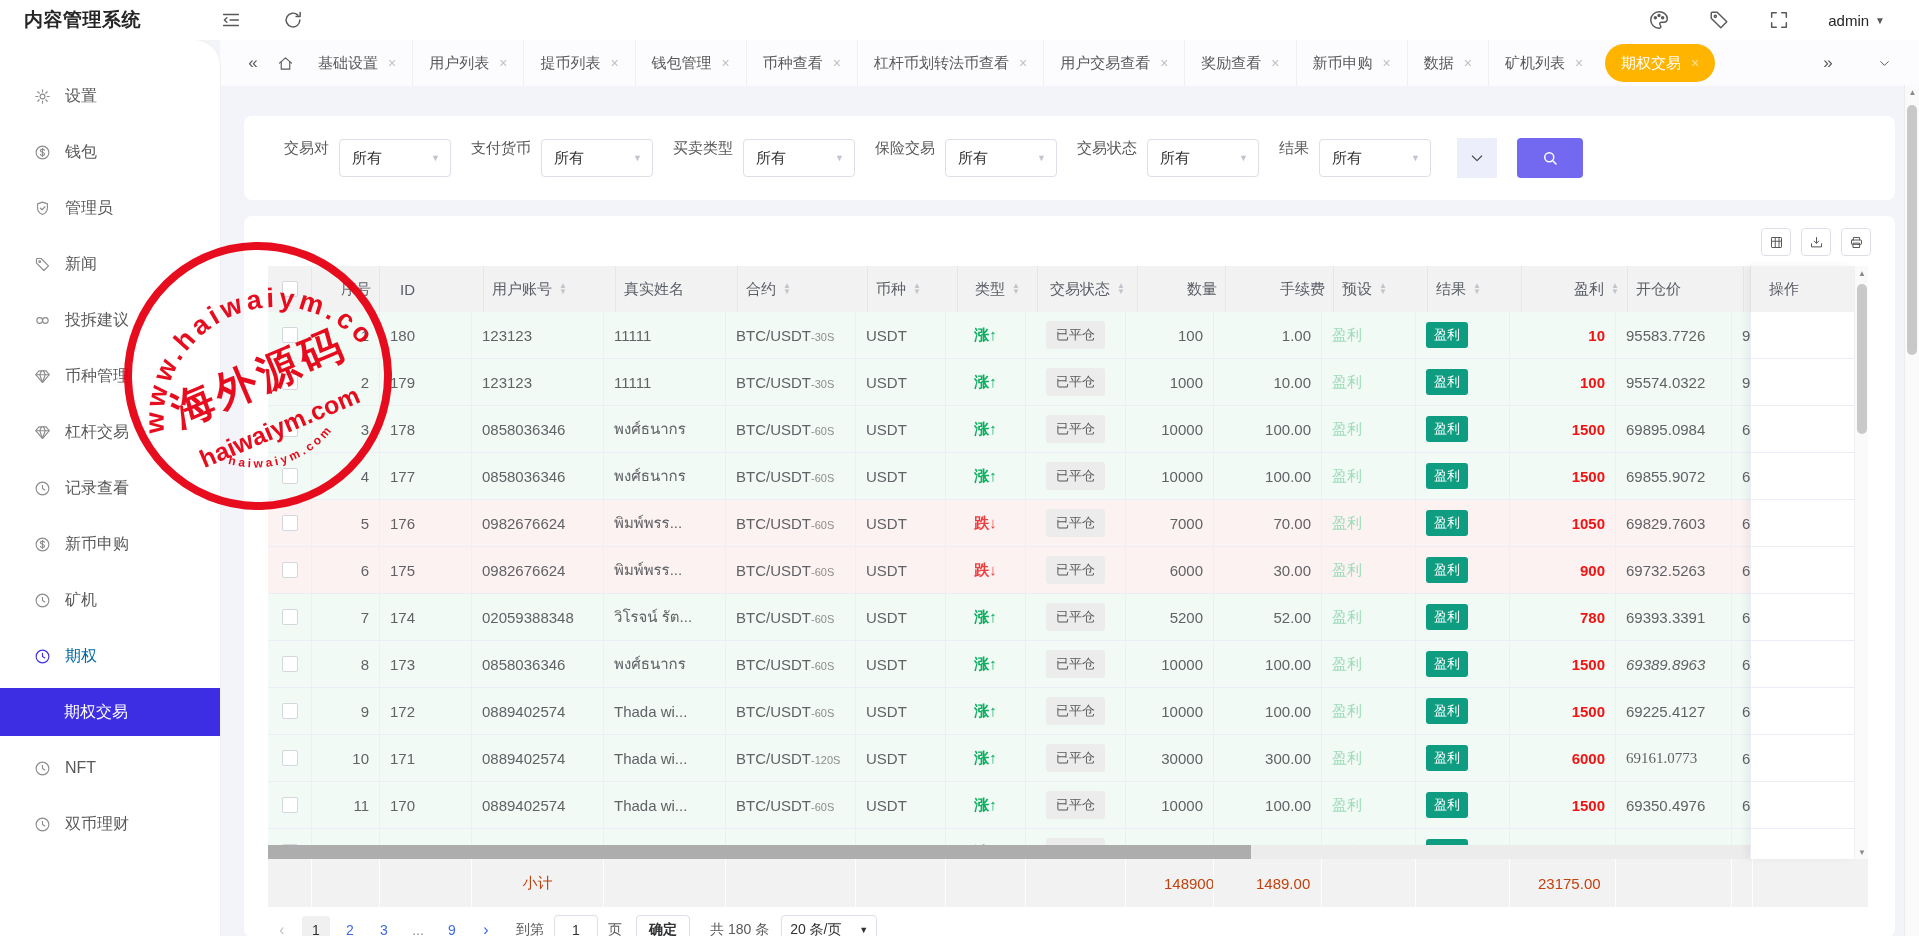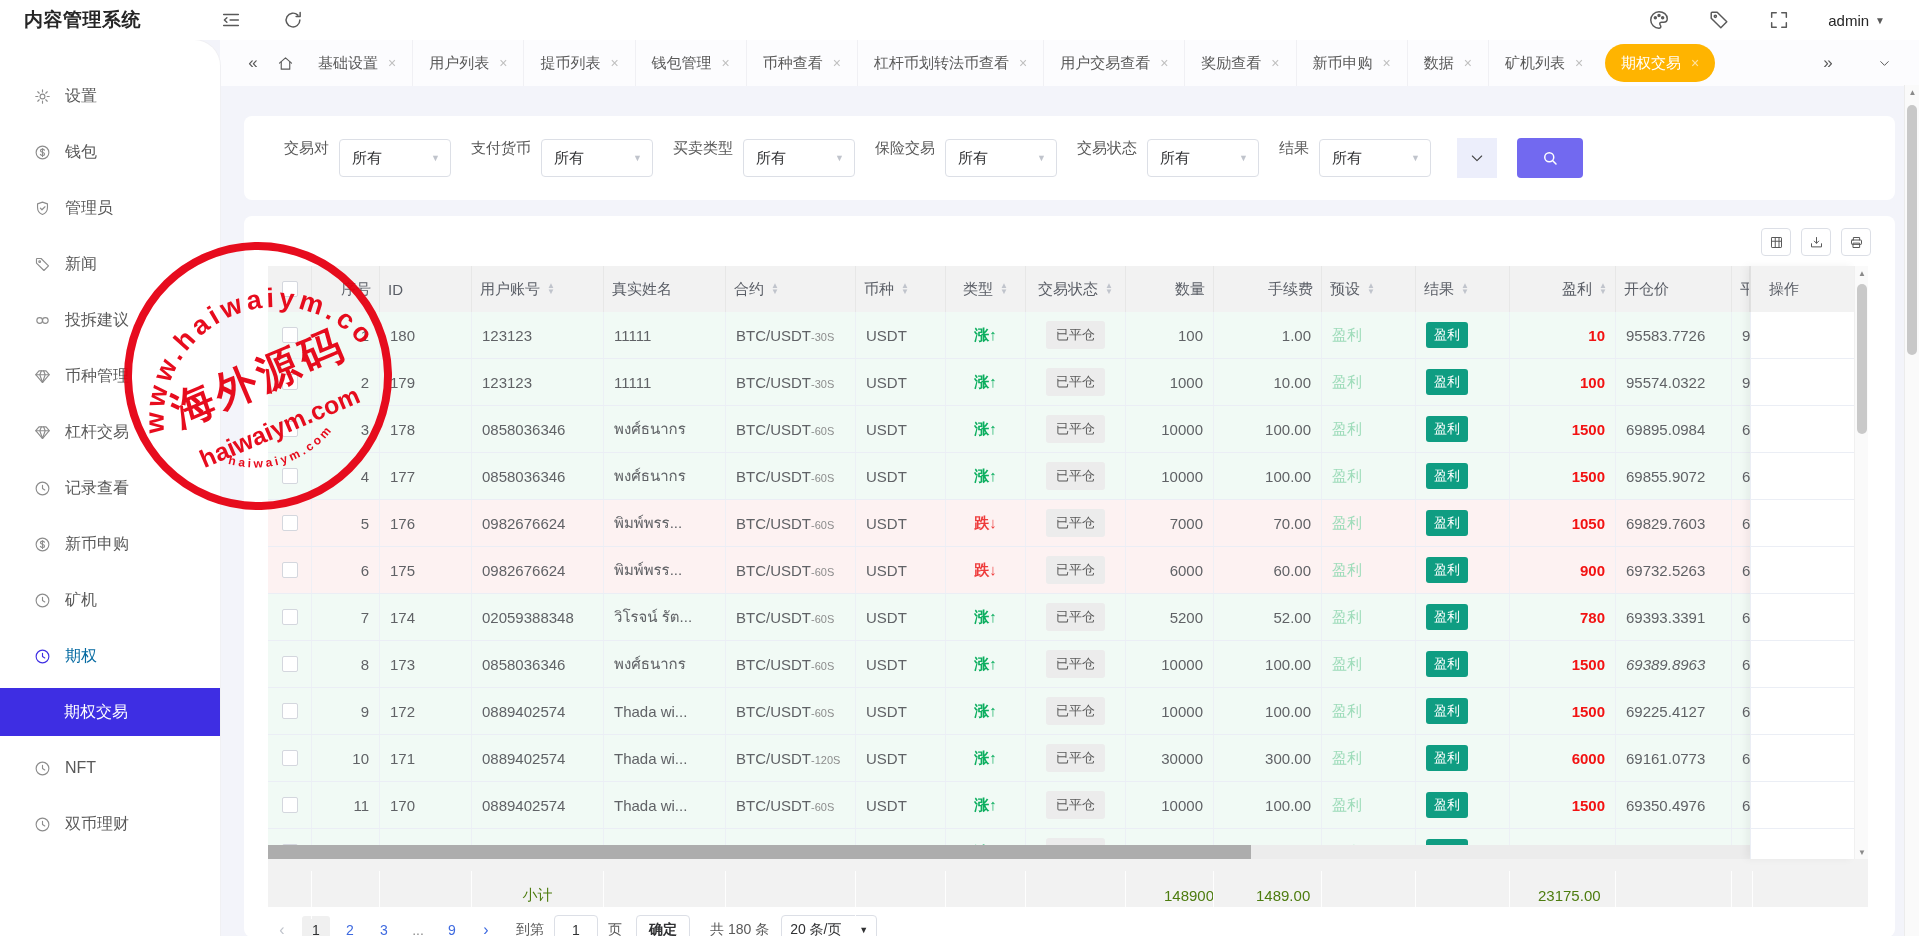--- a/index.html
+++ b/index.html
@@ -92,21 +92,21 @@
   .v-scroll { position:absolute; top:0; right:0; width:14px; height:593px; background:#fafafa; border-left:1px solid #f0f0f0; }
   .v-scroll .arr { width:14px; height:14px; display:flex; align-items:center; justify-content:center; font-size:8px; color:#8a8a8a; }
   .v-scroll .arr.bottom { position:absolute; bottom:0; }
   .v-thumb { position:absolute; top:18px; left:2px; width:10px; height:150px; background:#c9c9c9; border-radius:5px; }
   .h-scroll { position:absolute; left:0; bottom:0; height:14px; width:1586px; background:#ececec; }
   .h-thumb { position:absolute; left:0; top:0; height:14px; width:62%; background:#adadad; }
   .h-scroll .arr { position:absolute; right:2px; top:0; height:14px; display:flex; align-items:center; font-size:8px; color:#333; }
 
   
   .subtotal { height:48px; background:#f2f2f2; display:flex; width:1600px; }
-  .subtotal .td { border-right:1px solid rgba(255,255,255,.9); color:#4d7c0f; background:transparent; height:48px;margin-top:12px; }
+  .subtotal .td { border-right:1px solid rgba(255,255,255,.9); color:#c2410c; background:transparent; height:48px; }
 
   
   .pager { display:flex; align-items:center; margin-top:8px; gap:6px; font-size:14px; color:#595959; }
   .pg { min-width:28px; height:28px; display:flex; align-items:center; justify-content:center; cursor:pointer; color:#606266; border-radius:3px; padding:0 4px; }
   .pg.arrow-prev { color:#c0c4cc; font-size:16px; }
   .pg.arrow-next { color:#3e6ae0; font-size:16px; }
   .pg.num { color:#3e6ae0; }
   .pg.active { background:#f0f0f0; color:#303133; }
   .pg.dots { color:#8c8c8c; }
   .goto-input { width:44px; height:30px; border:1px solid #dcdfe6; border-radius:4px; text-align:center; font-size:14px; color:#303133; display:flex; align-items:center; justify-content:center; margin:0 4px; }
@@ -443,21 +443,21 @@
         </div>
 
         <div class="table-zone" id="tablezone">
             <div class="trow thead">
               <div class="th" style="width: 44px; justify-content: center;">
                 <span class="cbx"></span>
               </div>
               <div class="th al-r" style="width: 68px;">
                 <span>序号</span>
               </div>
-              <div class="th" style="width: 92px;">
+              <div class="th" style="width: 92px; margin-left: 12px;">
                 <span>ID</span>
               </div>
               <div class="th" style="width: 132px;">
                 <span>用户账号</span>
                 <span class="sort">
                   <span>▲</span>
                   <span>▼</span>
                 </span>
               </div>
               <div class="th" style="width: 122px;">
@@ -704,21 +704,21 @@
                   <span class="contract-suffix">-60S</span>
                 </div>
                 <div class="td" style="width: 90px;">USDT</div>
                 <div class="td al-c" style="width: 80px;">
                   <span class="trend-down">跌↓</span>
                 </div>
                 <div class="td al-c" style="width: 100px;">
                   <span class="badge-gray">已平仓</span>
                 </div>
                 <div class="td al-r" style="width: 88px;">6000</div>
-                <div class="td al-r" style="width: 108px;">60.00</div>
+                <div class="td al-r" style="width: 108px;">30.00</div>
                 <div class="td" style="width: 94px;">
                   <span class="preset-txt">盈利</span>
                 </div>
                 <div class="td" style="width: 94px;">
                   <span class="badge-teal">盈利</span>
                 </div>
                 <div class="td al-r" style="width: 106px; text-align: center;">
                   <span class="profit-txt">900</span>
                 </div>
                 <div class="td" style="width: 116px;">69732.5263</div>
@@ -846,21 +846,21 @@
                 <div class="td al-r" style="width: 108px;">300.00</div>
                 <div class="td" style="width: 94px;">
                   <span class="preset-txt">盈利</span>
                 </div>
                 <div class="td" style="width: 94px;">
                   <span class="badge-teal">盈利</span>
                 </div>
                 <div class="td al-r" style="width: 106px;">
                   <span class="profit-txt">6000</span>
                 </div>
-                <div class="td" style="width: 116px;">69161.0773</div>
+                <div class="td" style="width: 116px; font-family: Liberation Serif, serif;">69161.0773</div>
                 <div class="td" style="width: 18px; padding-left: 10px;">6</div>
               </div>
               <div class="trow tr up">
                 <div class="td" style="width: 44px; justify-content: center;">
                   <span class="cbx"></span>
                 </div>
                 <div class="td al-r" style="width: 68px;">11</div>
                 <div class="td" style="width: 92px;">170</div>
                 <div class="td" style="width: 132px;">0889402574</div>
                 <div class="td" style="width: 122px;">Thada wi...</div>

